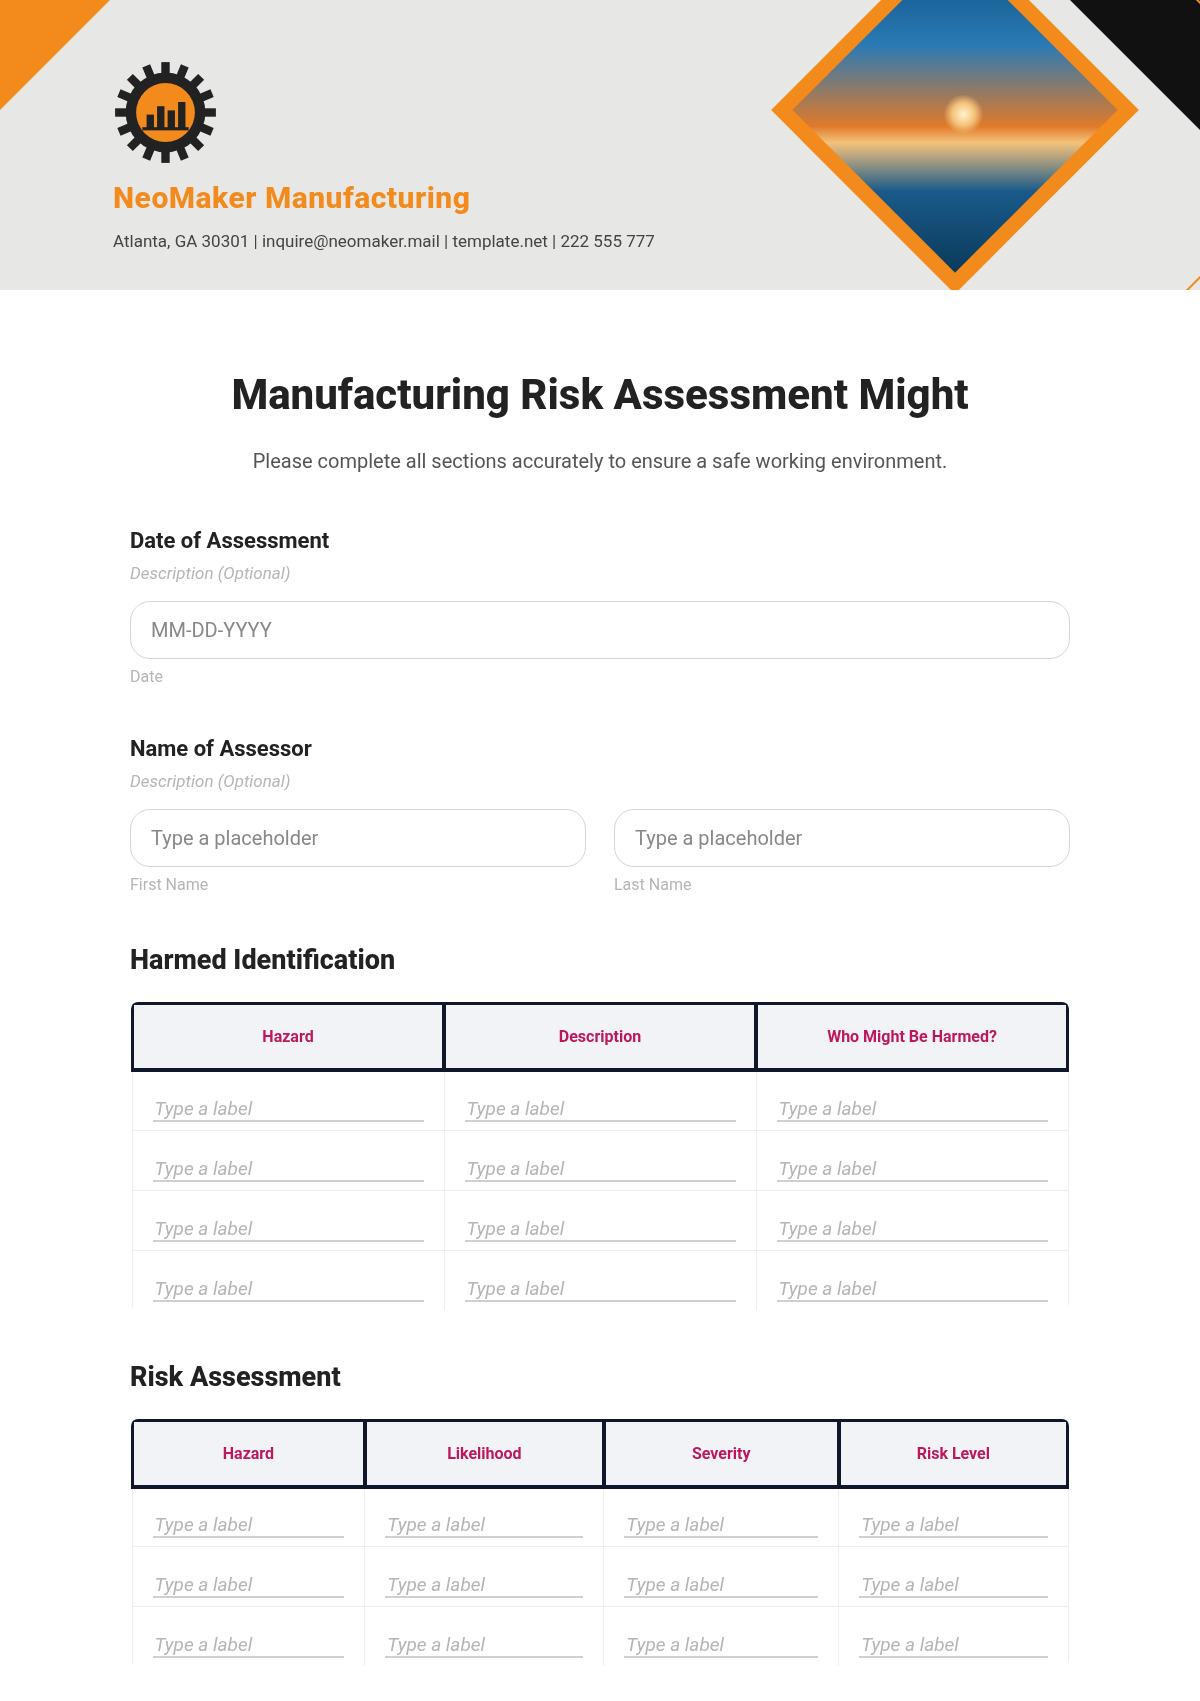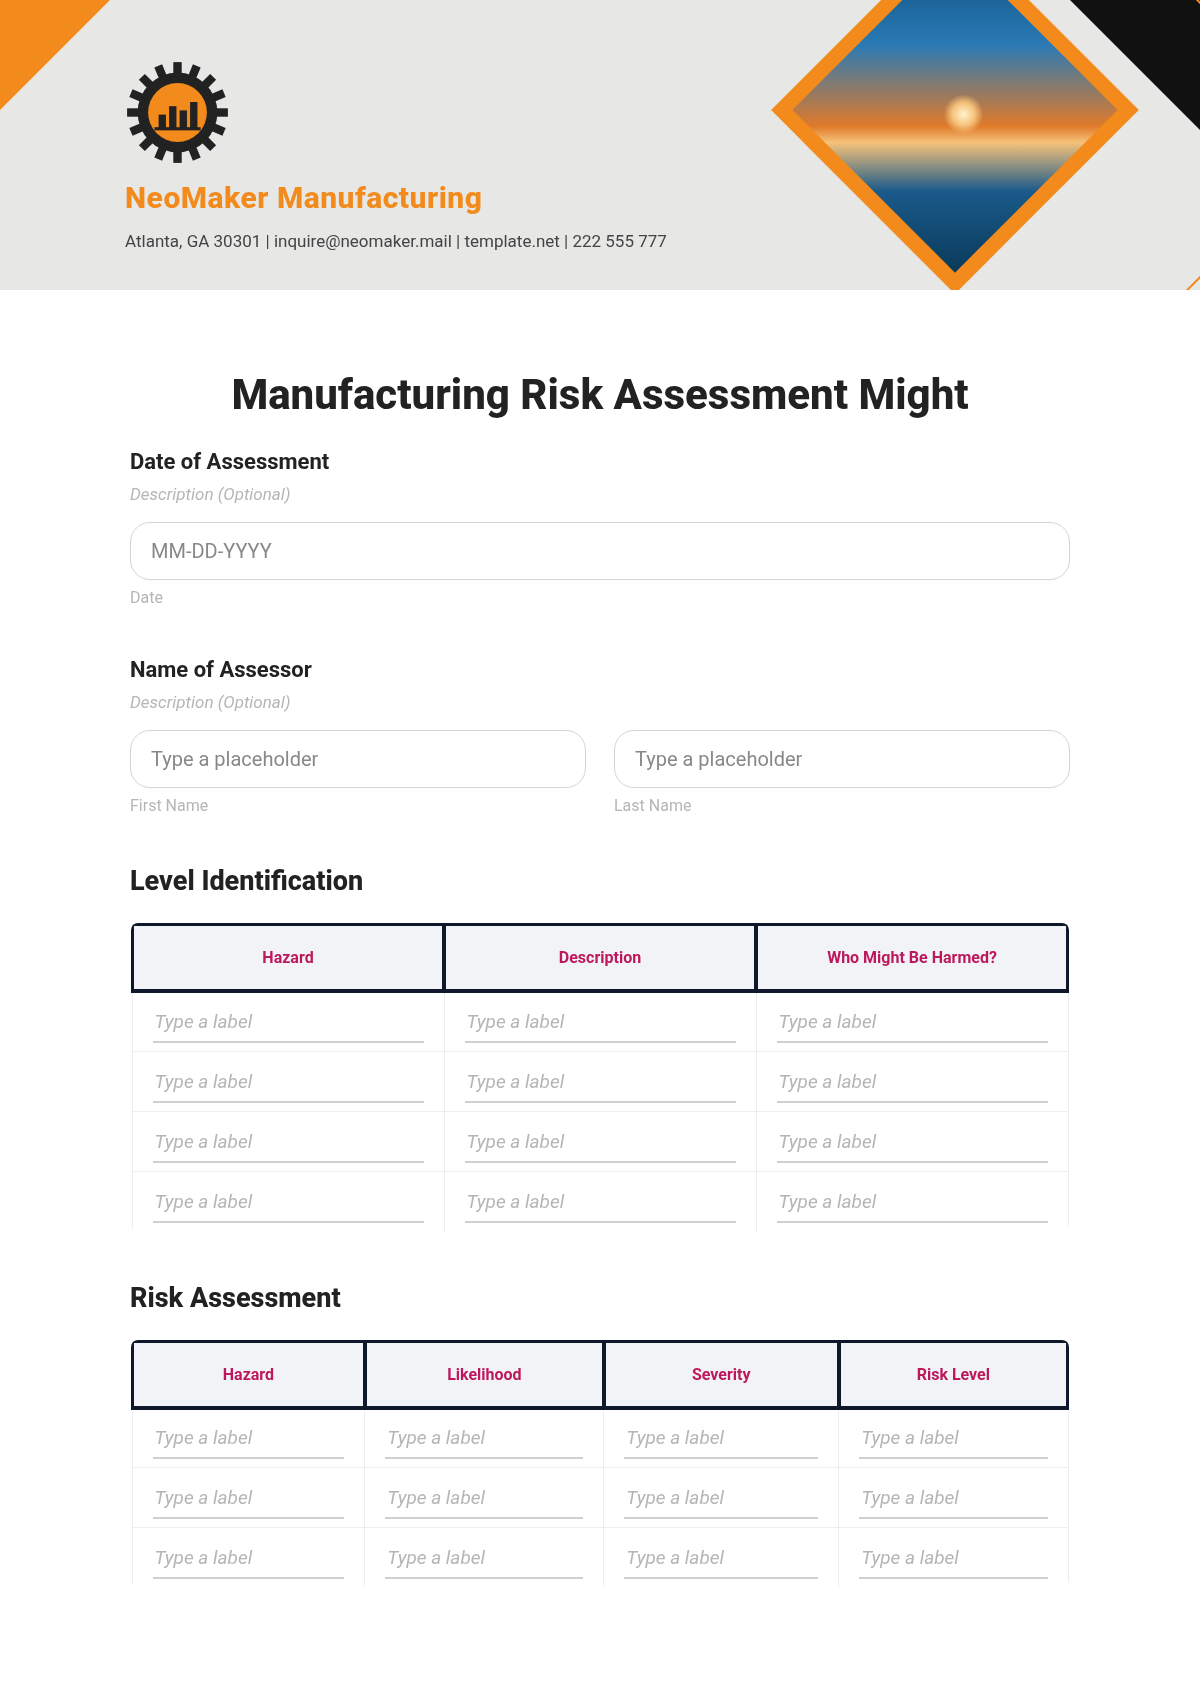--- a/index.html
+++ b/index.html
@@ -26,21 +26,21 @@
   .corner-tri-right {
     position: absolute;
     top: 0; right: 0;
     width: 0; height: 0;
     border-top: 130px solid #111;
     border-left: 130px solid transparent;
   }
   .logo-block {
     position: absolute;
     top: 60px;
-    left: 125px;
+    left: 113px;
   }
   .gear {
     width: 105px; height: 105px;
     position: relative;
     margin-bottom: 15px;
   }
   .gear svg { width: 100%; height: 100%; }
   .company-name {
     color: #f28a1c;
     font-weight: 800;
@@ -157,21 +157,21 @@
     height: 60px;
     vertical-align: bottom;
   }
   .cell-input {
     width: 100%;
     border: none;
     border-bottom: 2px solid #d0d0d0;
     font-size: 19px;
     font-style: italic;
     color: #b5b5b5;
-    padding: 6px 2px 8px;
+    padding: 6px 2px 0;
     background: transparent;
     font-family: inherit;
   }
   .cell-input::placeholder { color: #b5b5b5; }
   .table-wrap { margin-bottom: 50px; }
 </style>
 </head>
 <body>
 
 <div class="header">
@@ -215,20 +215,21 @@
         </g>
       </svg>
     </div>
     <div class="company-name">NeoMaker Manufacturing</div>
     <div class="contact-line">Atlanta, GA 30301 | inquire@neomaker.mail | template.net | 222 555 777</div>
   </div>
 </div>
 
 <div class="content">
   <h1 class="form-title">Manufacturing Risk Assessment Might</h1>
+  <p class="form-intro">Please complete all sections accurately to ensure a safe working environment.</p>
 
   <div class="field-block">
     <div class="field-label">Date of Assessment</div>
     <div class="field-desc">Description (Optional)</div>
     <input type="text" class="text-input" placeholder="MM-DD-YYYY" style="">
     <div class="sub-label">Date</div>
   </div>
 
   <div class="field-block">
     <div class="field-label">Name of Assessor</div>
@@ -238,21 +239,21 @@
         <input type="text" class="text-input" placeholder="Type a placeholder" style="">
         <div class="sub-label">First Name</div>
       </div>
       <div>
         <input type="text" class="text-input" placeholder="Type a placeholder" style="">
         <div class="sub-label">Last Name</div>
       </div>
     </div>
   </div>
 
-  <div class="section-title">Level Identification</div>
+  <div class="section-title">Harmed Identification</div>
   <div class="table-wrap">
     <table>
       <thead>
           <tr id="hazhead">
             <th>Hazard</th>
             <th>Description</th>
             <th>Who Might Be Harmed?</th>
           </tr>
         </thead>
       <tbody id="hazbody">

